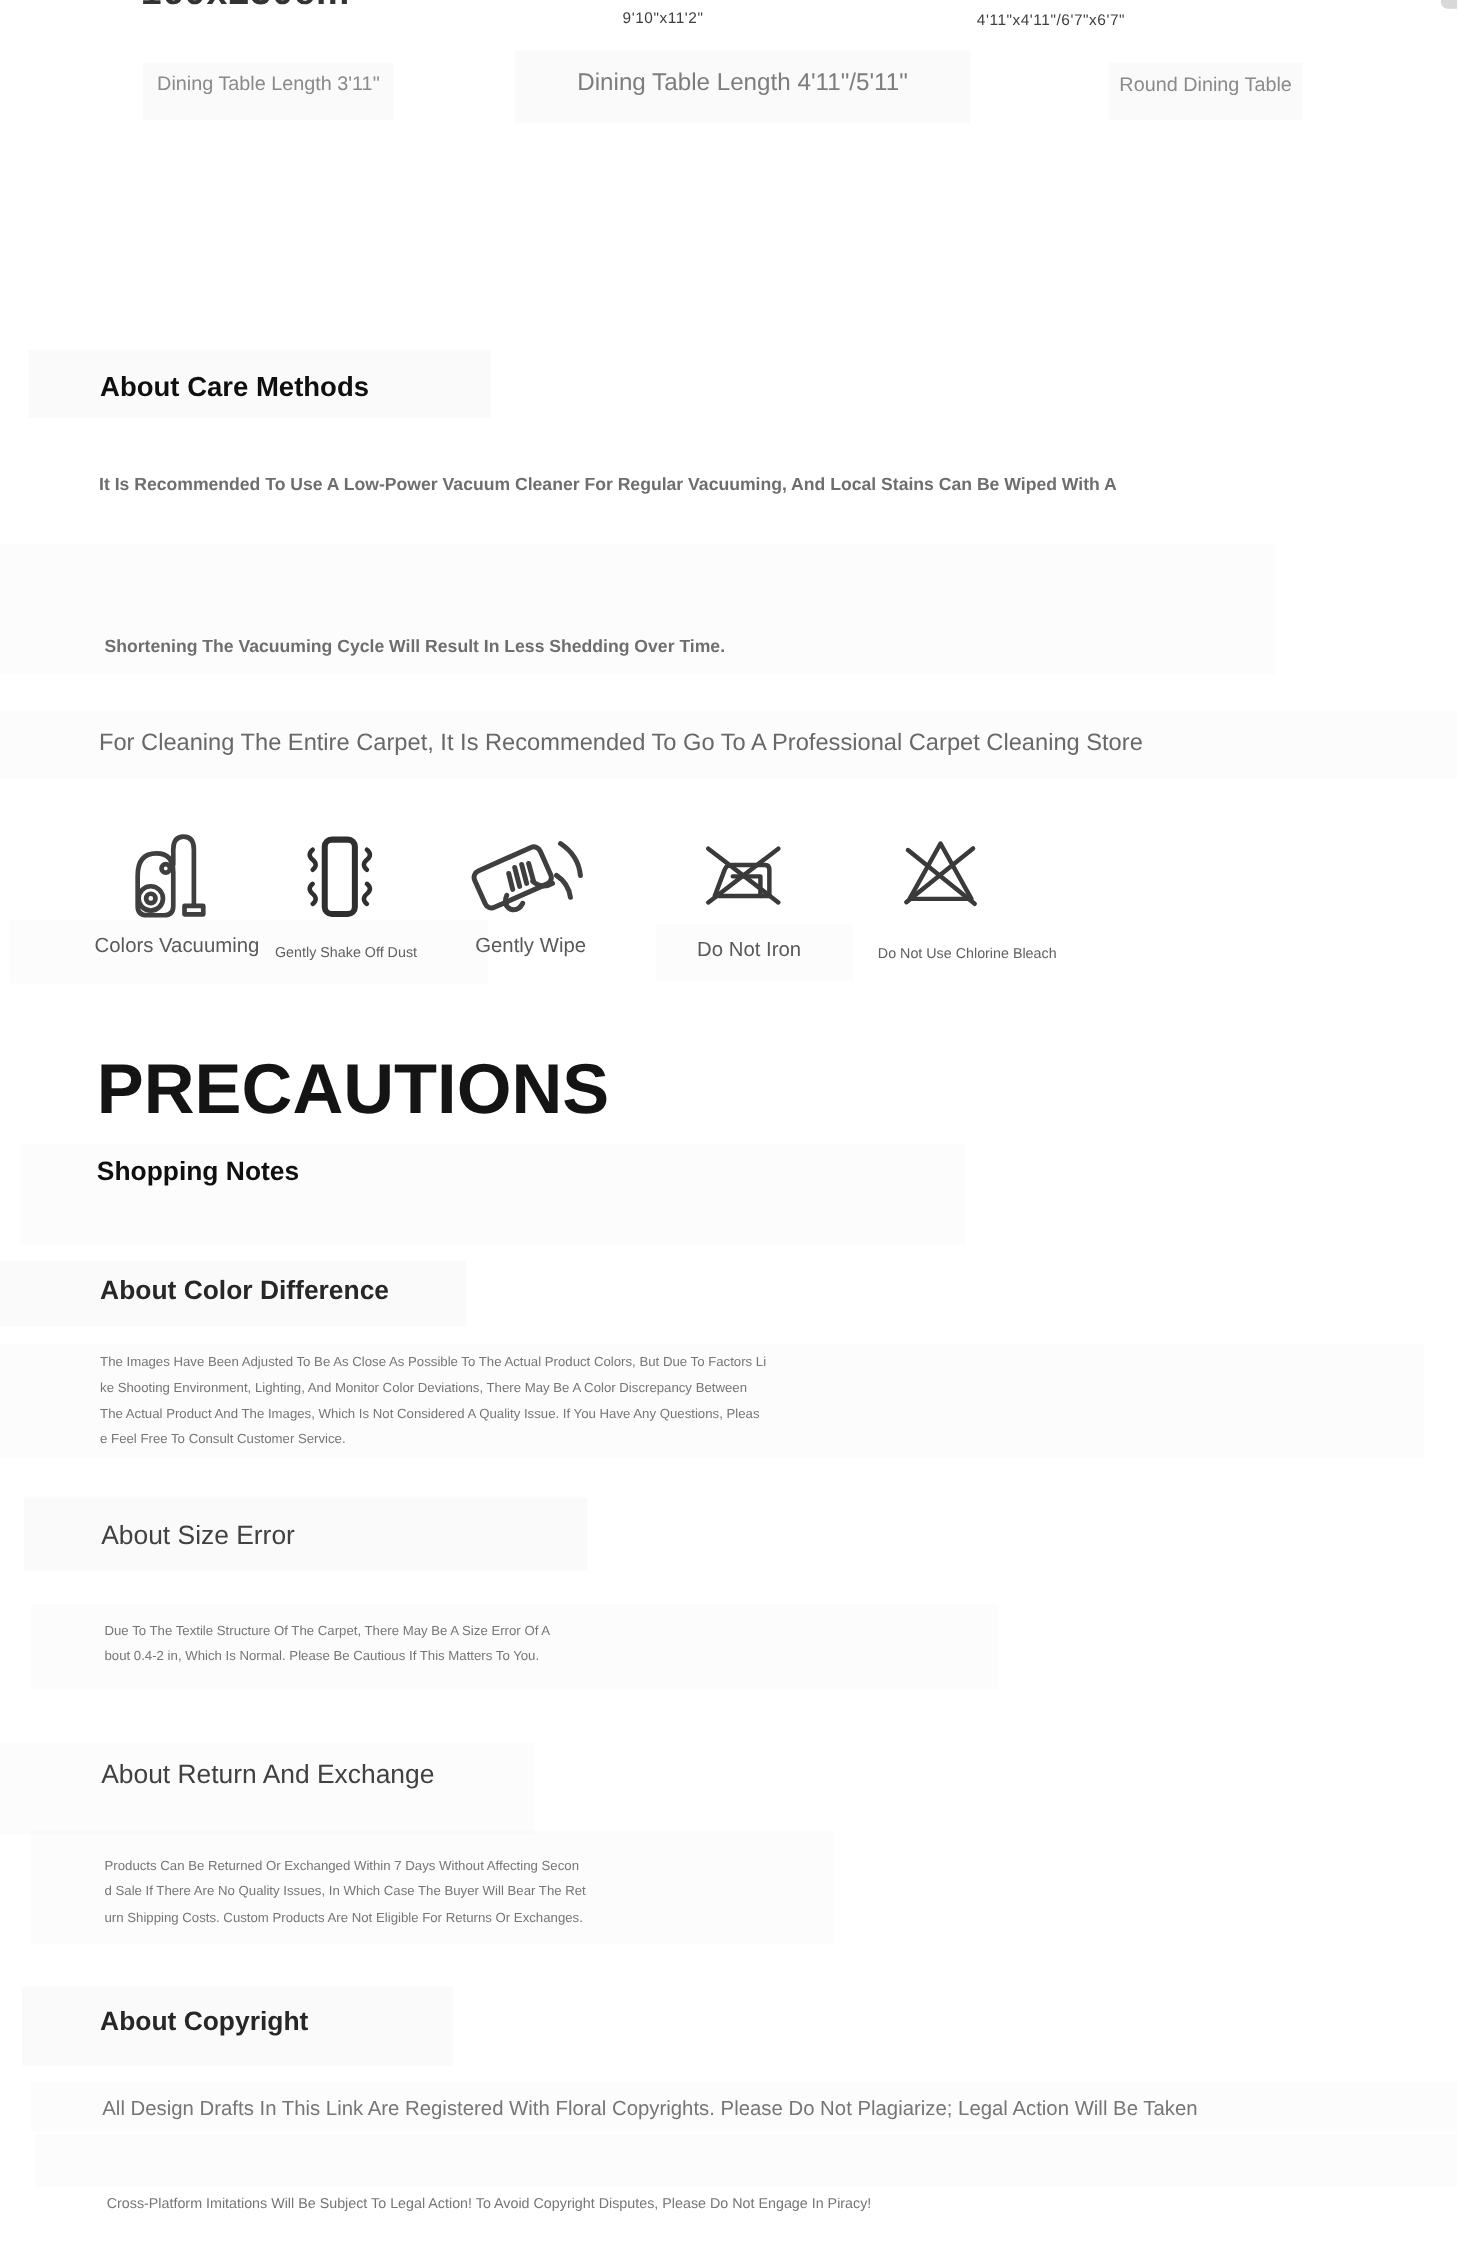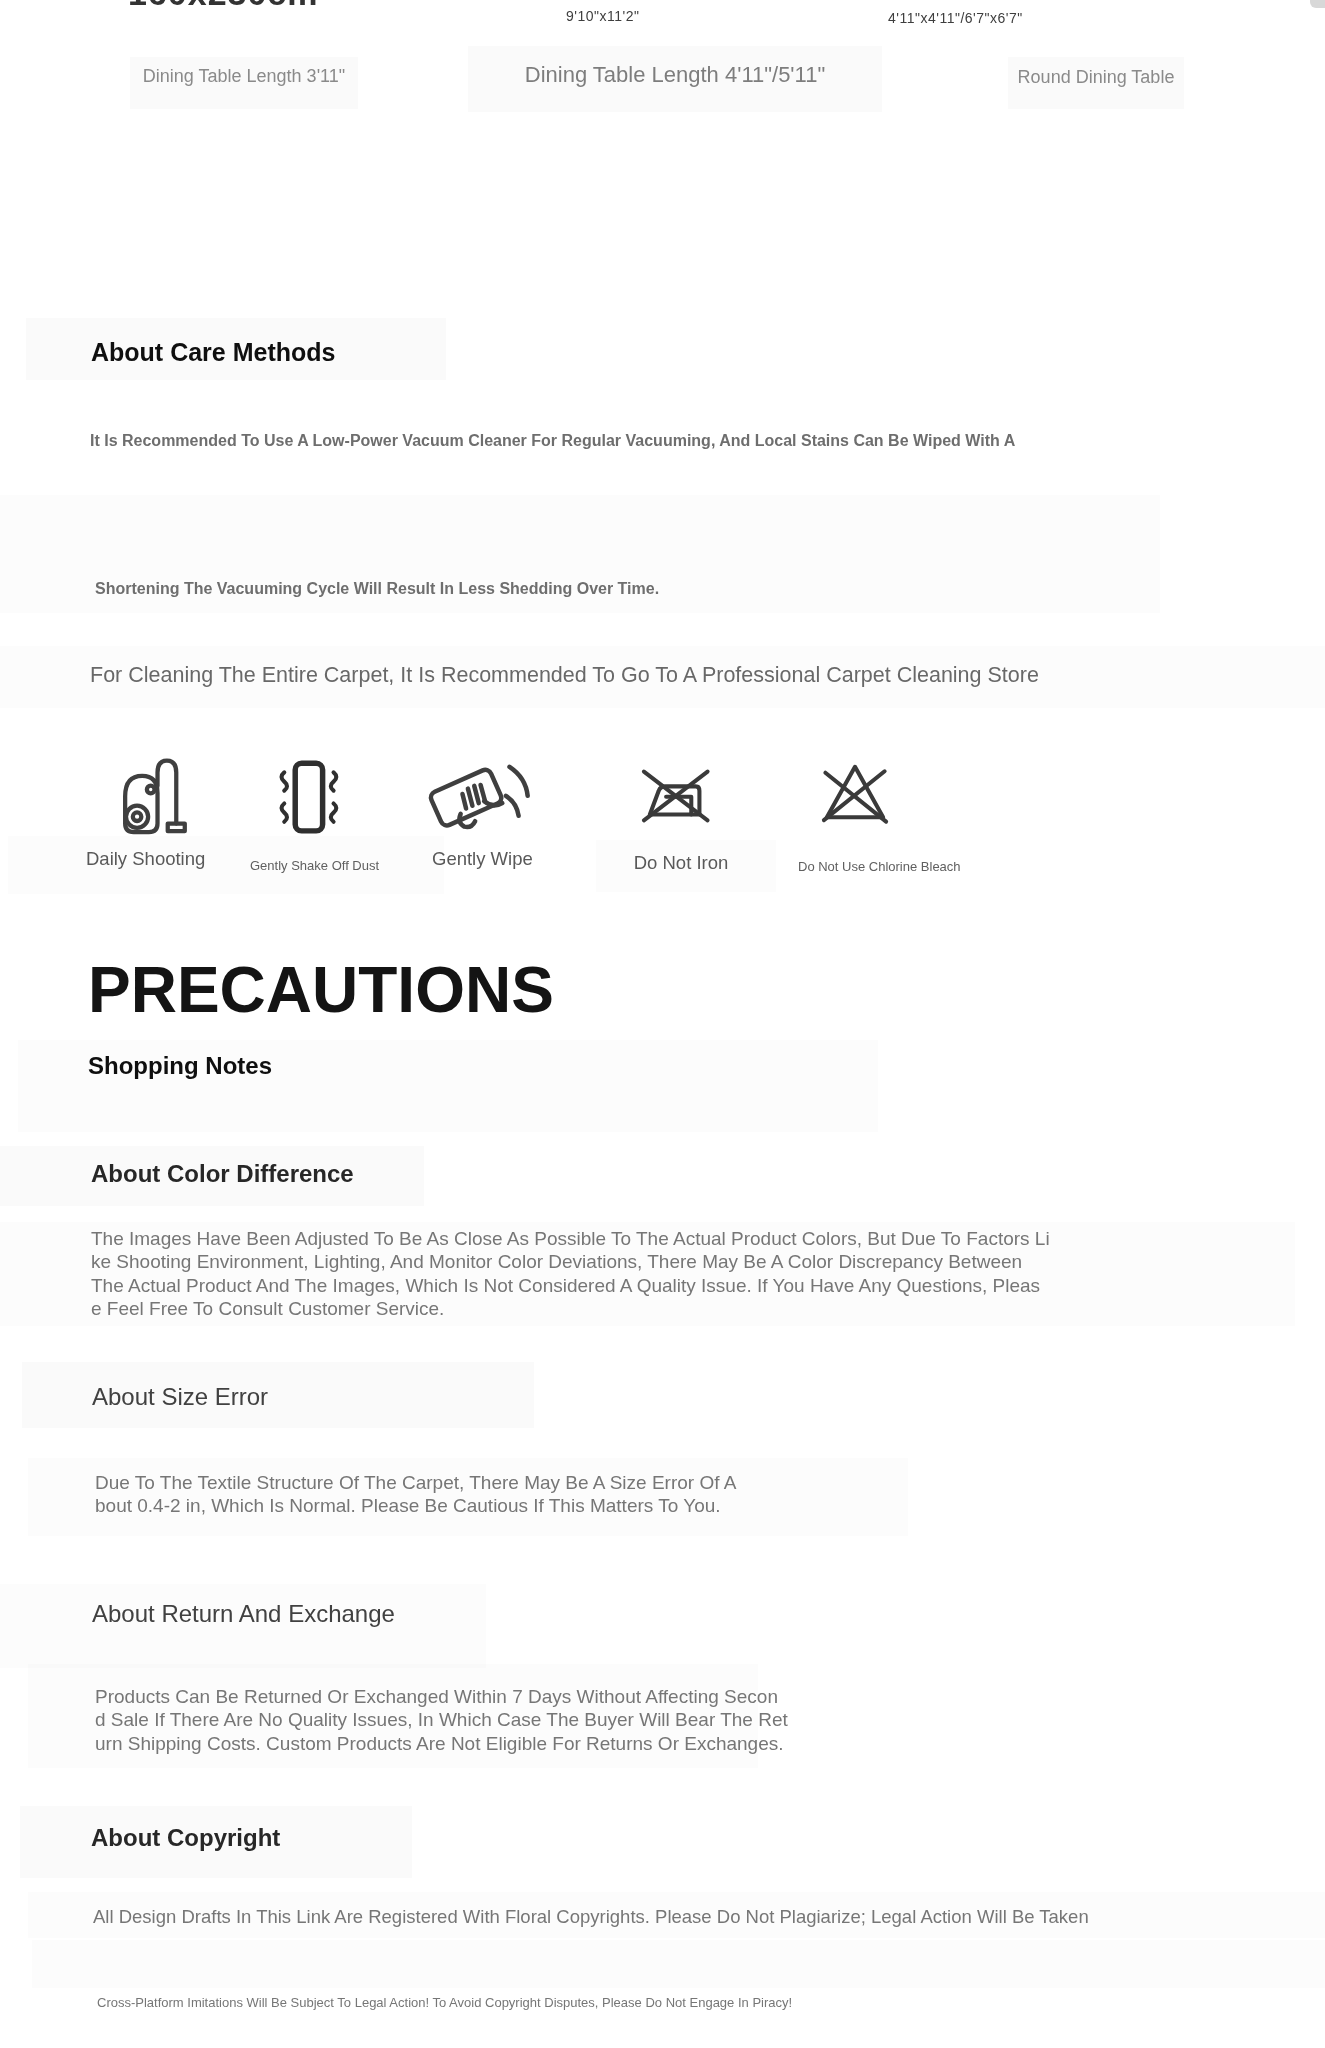--- a/index.html
+++ b/index.html
@@ -20,21 +20,21 @@
   .big-title2{font-size:64px;font-weight:800;color:#141414;line-height:1;letter-spacing:0px;}
   .sub-title{font-size:25px;font-weight:bold;color:#0f0f0f;}
   .para{font-size:16px;color:#6e6e6e;font-weight:bold;}
   .para-hi{font-size:21.5px;color:#686868;}
 
   .icon-label{font-size:18.5px;color:#595959;}
   .icon-label-sm{font-size:13px;color:#606060;}
 
   .sec-head-b{font-size:24px;font-weight:bold;color:#272727;}
   .sec-head-n{font-size:24px;font-weight:normal;color:#414141;}
-  .sec-body{font-size:19px;color:#767676;line-height:23.4px;}
+  .sec-body{font-size:12px;color:#767676;line-height:23.4px;}
 
   svg{display:block;}
 </style>
 </head>
 <body>
 
 <div id="canvas">
 
   <div class="hl" style="left:130px;top:57px;width:228px;height:52px;"></div>
   <div class="hl" style="left:468px;top:46px;width:414px;height:66px;"></div>
@@ -113,21 +113,21 @@
   </div>
 
   <div class="abs" style="left:818px;top:756px;width:74px;height:72px;">
     <svg width="74" height="72" viewBox="0 0 100 96" fill="none" stroke="#3a3a3a" stroke-width="5.5" stroke-linecap="round" stroke-linejoin="round">
       <path d="M50,14 L88,82 L12,82 Z"></path>
       <path d="M10,22 L92,88"></path>
       <path d="M90,20 L8,86"></path>
     </svg>
   </div>
 
-  <div class="abs icon-label nowrap" style="left:86px;top:848px;">Daily Shooting</div>
+  <div class="abs icon-label nowrap" style="left:86px;top:848px;">Colors Vacuuming</div>
   <div class="abs icon-label-sm nowrap" style="left:250px;top:858px;">Gently Shake Off Dust</div>
   <div class="abs icon-label nowrap" style="left:432px;top:848px;">Gently Wipe</div>
   <div class="abs icon-label nowrap center" style="left:616px;top:852px;width:130px;">Do Not Iron</div>
   <div class="abs icon-label-sm nowrap" style="left:798px;top:859px;">Do Not Use Chlorine Bleach</div>
 
   <div class="abs big-title2 nowrap" style="left:88px;top:958px;">PRECAUTIONS</div>
   <div class="abs sub-title nowrap" style="left:88px;top:1052px;font-size:24px;">Shopping Notes</div>
 
   <div class="abs sec-head-b nowrap" style="left:91px;top:1160px;text-align:center;">About Color Difference</div>
   <div class="abs sec-body preline" style="left:91px;top:1227px;width:1220px;">The Images Have Been Adjusted To Be As Close As Possible To The Actual Product Colors, But Due To Factors Li

